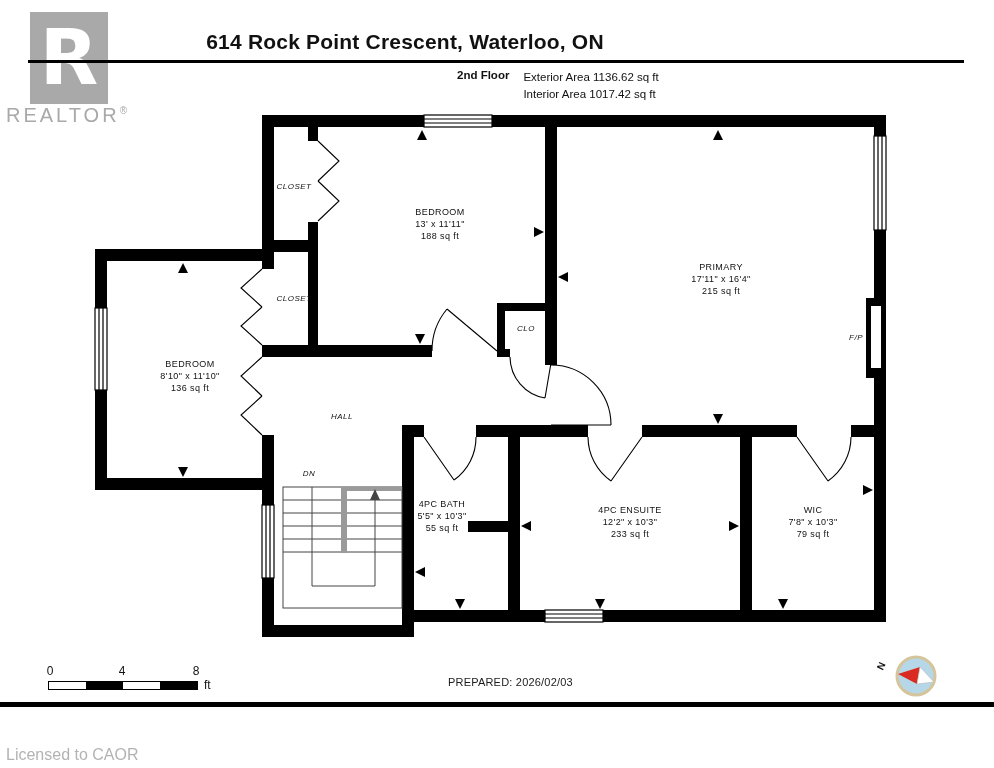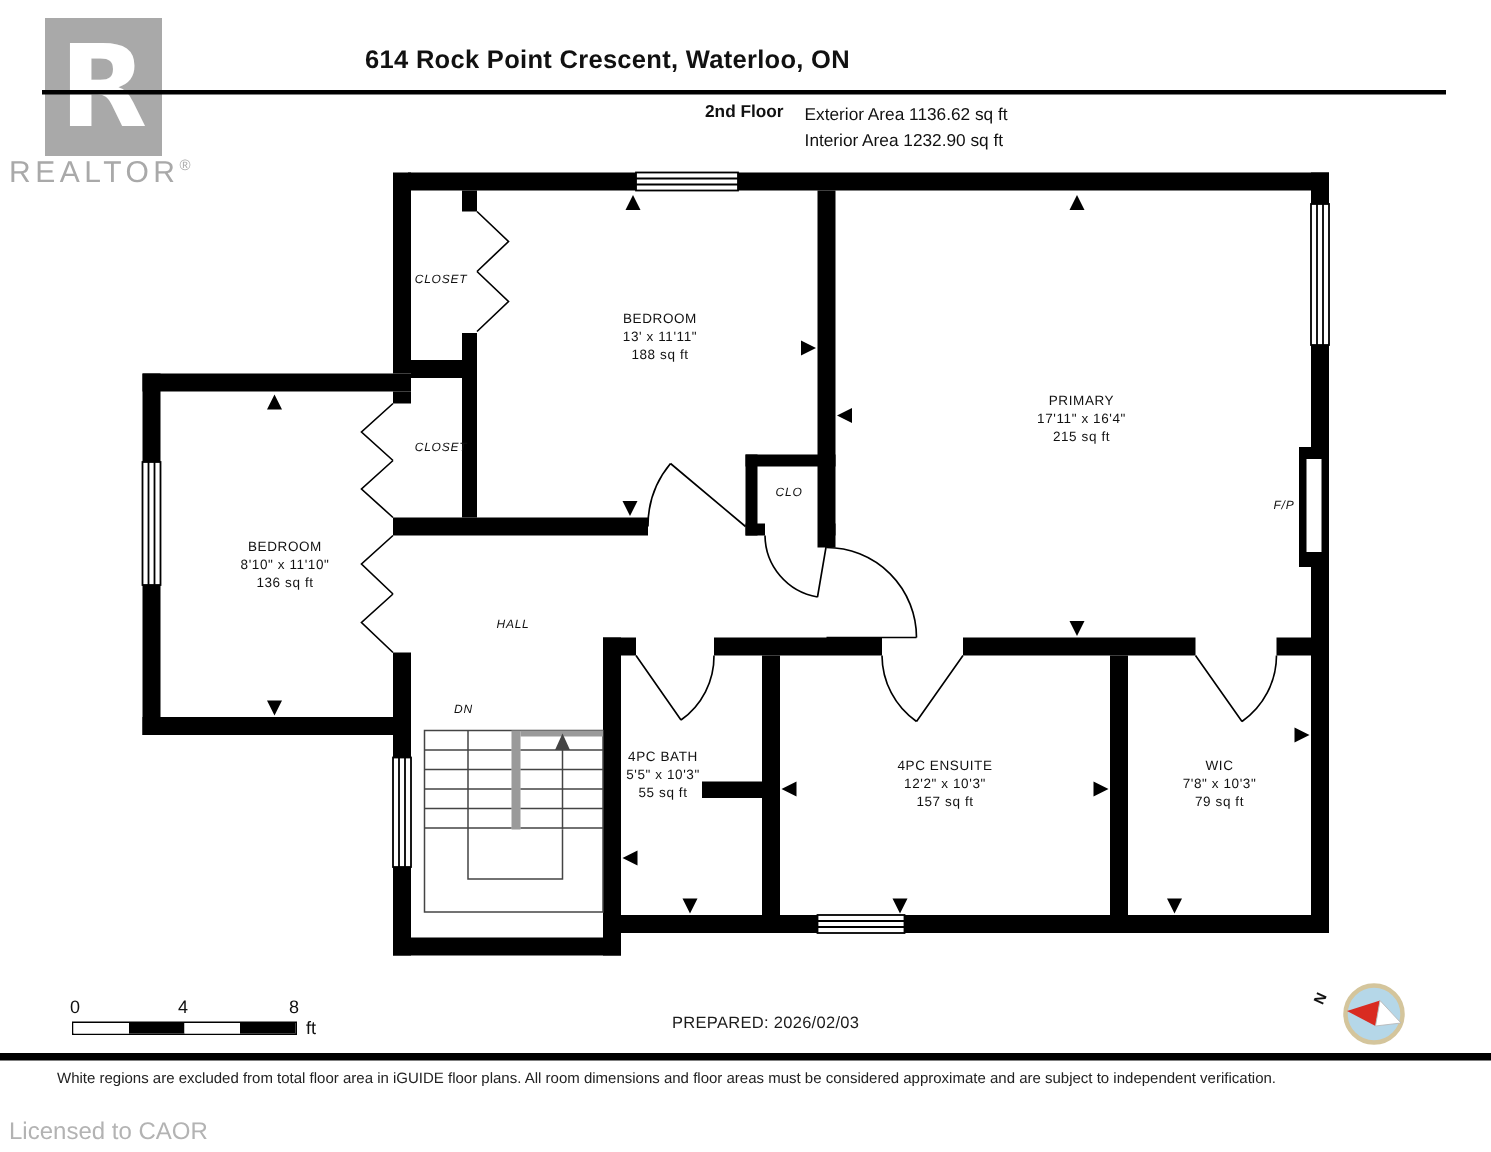--- a/index.html
+++ b/index.html
@@ -6,22 +6,22 @@
   .page{position:relative;width:994px;height:768px;background:#fff;overflow:hidden;
         font-family:"Liberation Sans","DejaVu Sans",sans-serif;color:#111;}
   
   .logo-box{position:absolute;left:30px;top:12px;width:78px;height:92px;background:#a9a9a9;
             display:flex;align-items:center;justify-content:center;}
   .logo-r{color:#fff;font-weight:bold;font-size:76px;line-height:76px;font-family:"DejaVu Sans",sans-serif;}
   .logo-word{position:absolute;left:6px;top:104px;font-size:20px;letter-spacing:3px;color:#a9a9a9;}
   .logo-word sup{font-size:10px;}
   .hdr-line{position:absolute;left:28px;top:60px;width:936px;height:3px;background:#000;}
   .title{position:absolute;left:0;top:30px;width:810px;text-align:center;
-         font-size:17px;font-weight:bold;letter-spacing:.2px;}
-  .floor-info{position:absolute;left:470px;top:69px;display:flex;gap:14px;font-size:11.5px;}
+         font-size:21px;font-weight:bold;letter-spacing:.2px;}
+  .floor-info{position:absolute;left:457px;top:69px;display:flex;gap:14px;font-size:11.5px;}
   .floor-info .fl{font-weight:bold;}
   .floor-info .areas div{line-height:17px;}
   
   .rl{position:absolute;transform:translateX(-50%);text-align:center;font-size:9px;
       line-height:12px;letter-spacing:.4px;white-space:nowrap;}
   .sl{position:absolute;transform:translate(-50%,-50%);font-size:8px;letter-spacing:.5px;white-space:nowrap;font-style:italic;}
   .north-label{position:absolute;left:881px;top:666px;transform:translate(-50%,-50%) rotate(-65deg);
                font-size:10px;font-weight:bold;}
   
   .scalebar{position:absolute;left:48px;top:664px;width:170px;height:30px;font-size:12px;}
@@ -152,21 +152,21 @@
     <span class="logo-r">R</span>
   </div>
   <div class="hdr-line"></div>
   <div class="logo-word"><span>REALTOR</span><sup>®</sup></div>
 
   <div class="title">614 Rock Point Crescent, Waterloo, ON</div>
   <div class="floor-info">
     <div class="fl">2nd Floor</div>
     <div class="areas">
       <div>Exterior Area 1136.62 sq ft</div>
-      <div>Interior Area 1232.90 sq ft</div>
+      <div>Interior Area 1017.42 sq ft</div>
     </div>
   </div>
 
   <div class="rl" style="left:440px;top:206px">
     <div>BEDROOM</div>
     <div>13' x 11'11"</div>
     <div>188 sq ft</div>
   </div>
   <div class="rl" style="left:721px;top:261px">
     <div>PRIMARY</div>
@@ -179,21 +179,21 @@
     <div>136 sq ft</div>
   </div>
   <div class="rl" style="left:442px;top:498px">
     <div>4PC BATH</div>
     <div>5'5" x 10'3"</div>
     <div>55 sq ft</div>
   </div>
   <div class="rl" style="left:630px;top:504px">
     <div>4PC ENSUITE</div>
     <div>12'2" x 10'3"</div>
-    <div>157 sq ft</div>
+    <div>233 sq ft</div>
   </div>
   <div class="rl" style="left:813px;top:504px">
     <div>WIC</div>
     <div>7'8" x 10'3"</div>
     <div>79 sq ft</div>
   </div>
 
   <div class="sl" style="left:294px;top:186px">CLOSET</div>
   <div class="sl" style="left:294px;top:298px">CLOSET</div>
   <div class="sl" style="left:526px;top:328px">CLO</div>
@@ -210,16 +210,15 @@
       <div class="sb-seg" style="background:#fff"></div>
       <div class="sb-seg" style="background:#000"></div>
       <div class="sb-seg" style="background:#fff"></div>
       <div class="sb-seg" style="background:#000"></div>
     </div>
     <span class="sb-unit">ft</span>
   </div>
 
   <div class="prepared">PREPARED: 2026/02/03</div>
   <div class="foot-rule"></div>
-  <div class="disclaimer">White regions are excluded from total floor area in iGUIDE floor plans. All room dimensions and floor areas must be considered approximate and are subject to independent verification.</div>
   <div class="licensed">Licensed to CAOR</div>
 
 </div>
 
 </body></html>

